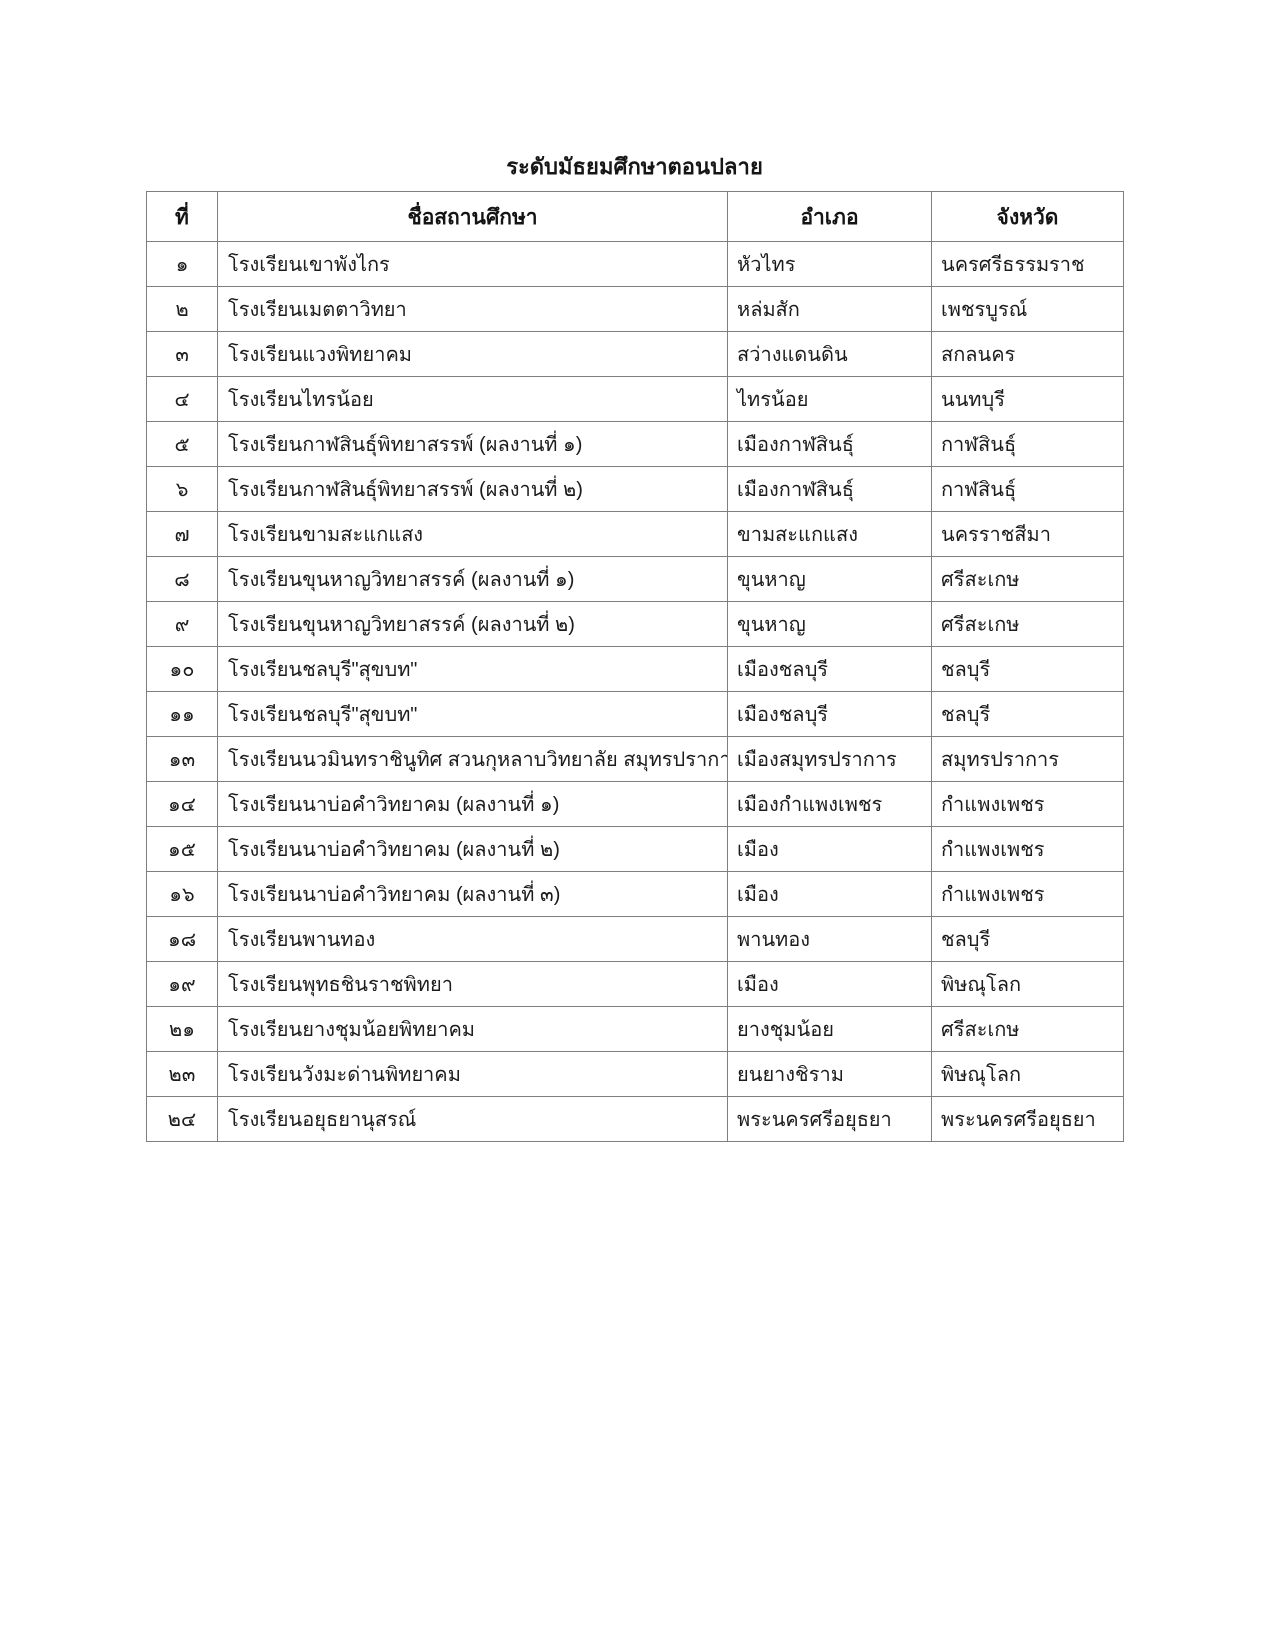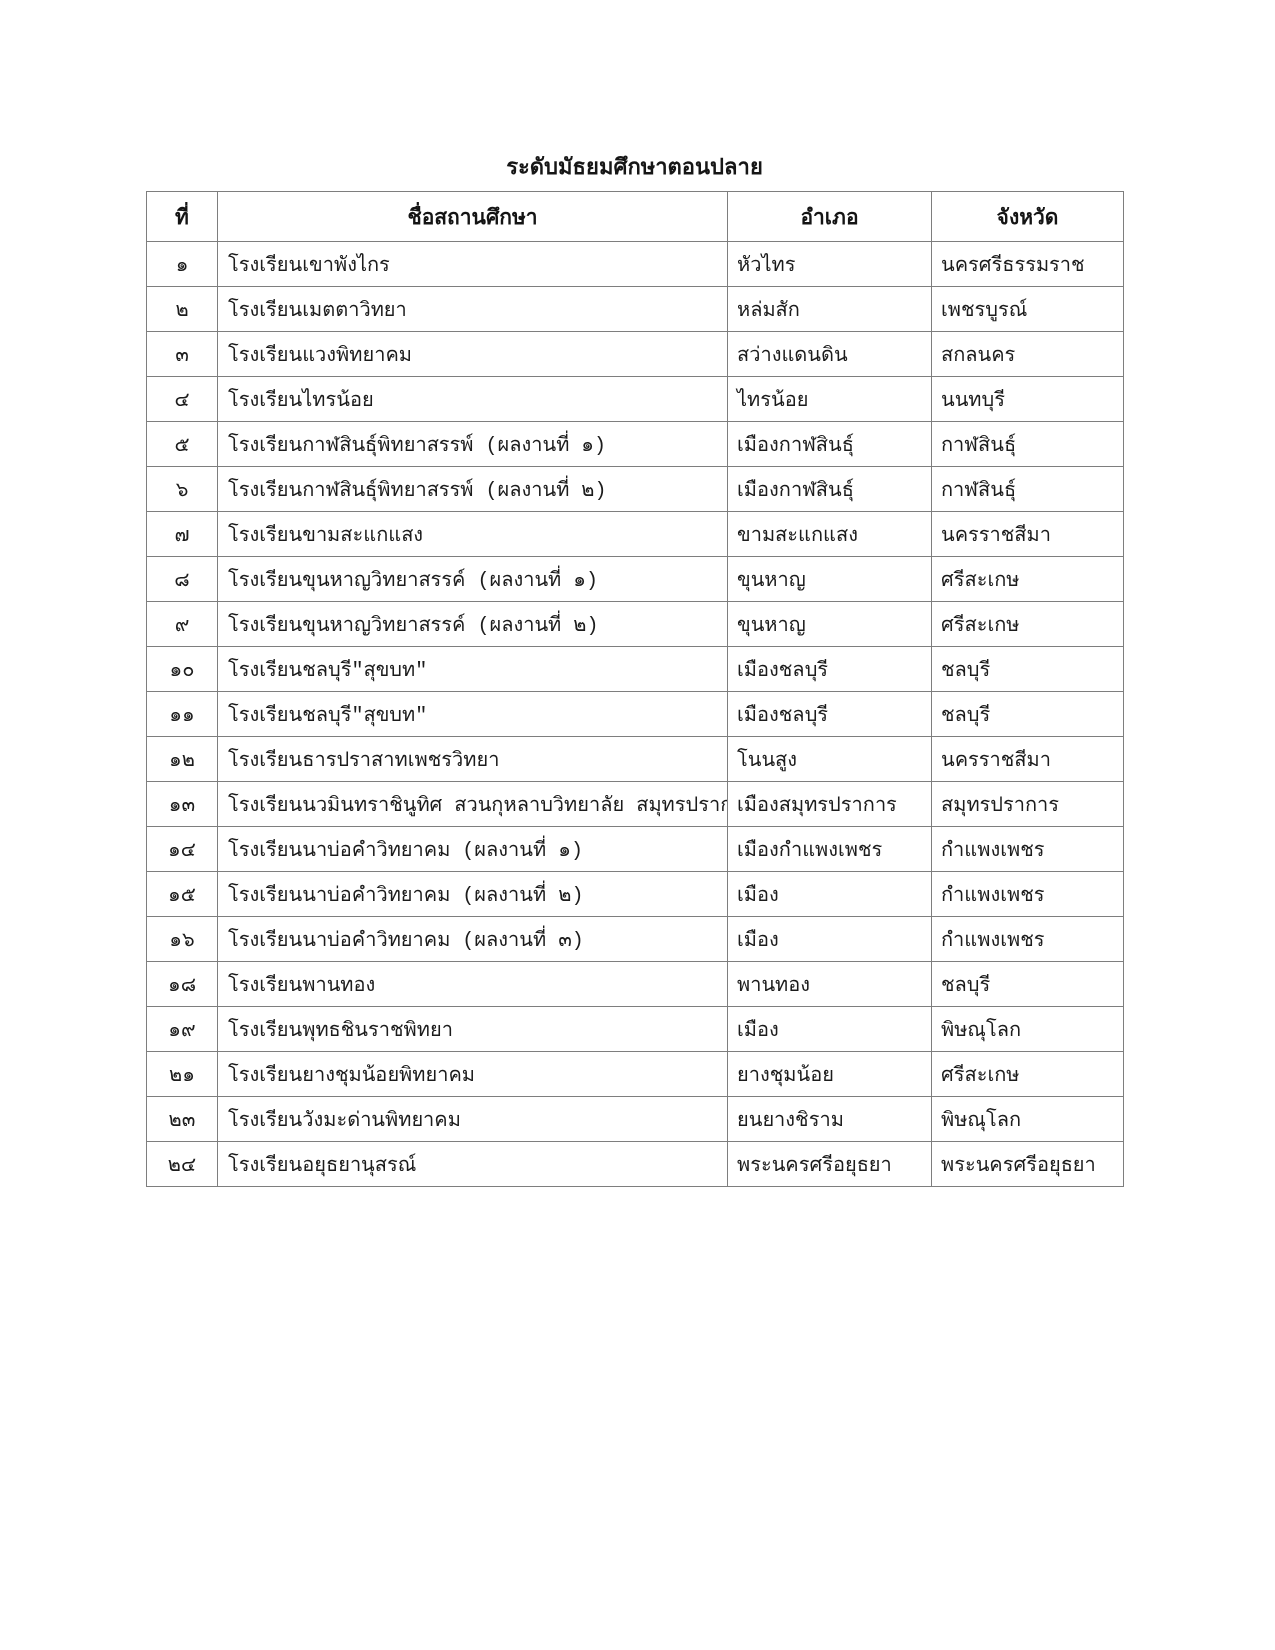--- a/index.html
+++ b/index.html
@@ -2,21 +2,21 @@
 <html><head>
 <meta charset="utf-8">
 <style>
   * { box-sizing: border-box; }
   html, body { margin: 0; padding: 0; background: #ffffff; }
   .page {
     position: relative;
     width: 1275px;
     height: 1235px;
     background: #ffffff;
-    font-family: Liberation Mono, monospace;
+    font-family: Liberation Sans, sans-serif;
     color: #1c1c1c;
     overflow: hidden;
   }
   .doc-title {
     position: absolute;
     top: 149px;
     left: 146px;
     width: 977px;
     text-align: center;
     font-size: 22px;
@@ -160,26 +160,20 @@
           <td class="cell-district">เมืองชลบุรี</td>
           <td class="cell-province">ชลบุรี</td>
         </tr>
         <tr>
           <td class="cell-no">๑๑</td>
           <td class="cell-school">โรงเรียนชลบุรี"สุขบท"</td>
           <td class="cell-district">เมืองชลบุรี</td>
           <td class="cell-province">ชลบุรี</td>
         </tr>
         <tr>
-          <td class="cell-no">๑๒</td>
-          <td class="cell-school">โรงเรียนธารปราสาทเพชรวิทยา</td>
-          <td class="cell-district">โนนสูง</td>
-          <td class="cell-province">นครราชสีมา</td>
-        </tr>
-        <tr>
           <td class="cell-no">๑๓</td>
           <td class="cell-school">โรงเรียนนวมินทราชินูทิศ สวนกุหลาบวิทยาลัย สมุทรปราการ</td>
           <td class="cell-district">เมืองสมุทรปราการ</td>
           <td class="cell-province">สมุทรปราการ</td>
         </tr>
         <tr>
           <td class="cell-no">๑๔</td>
           <td class="cell-school">โรงเรียนนาบ่อคำวิทยาคม  (ผลงานที่ ๑)</td>
           <td class="cell-district">เมืองกำแพงเพชร</td>
           <td class="cell-province">กำแพงเพชร</td>

